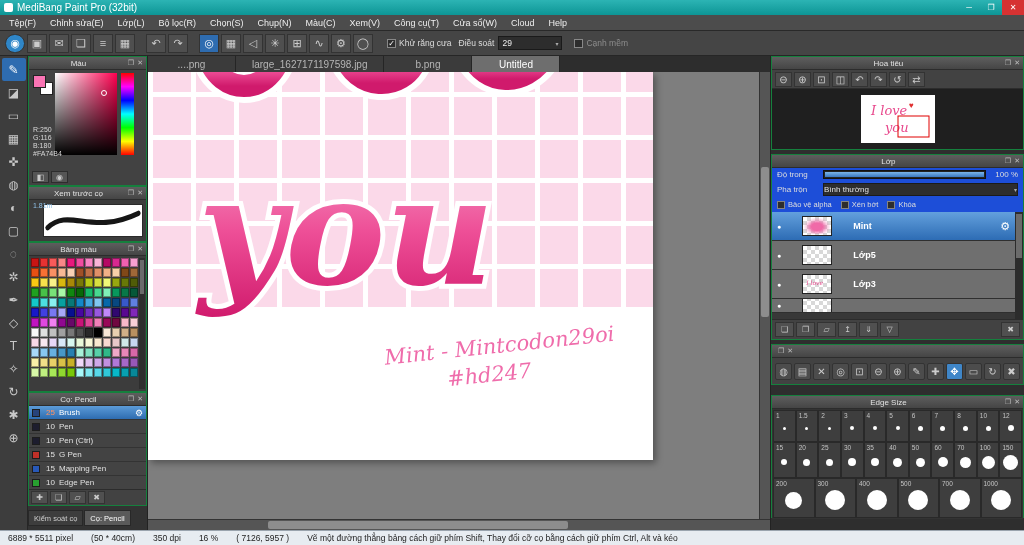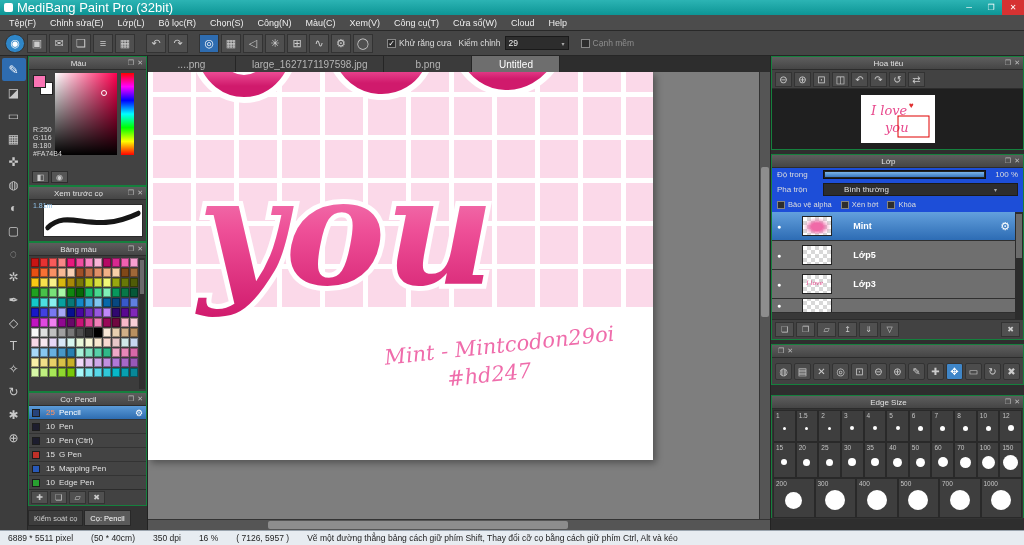--- a/index.html
+++ b/index.html
@@ -3,21 +3,21 @@
 <meta charset="utf-8">
 <style>
 *{margin:0;padding:0;box-sizing:border-box;user-select:none}
 html,body{width:1024px;height:545px;overflow:hidden}
 body{font-family:"Liberation Sans",sans-serif}
 .app{position:relative;width:1024px;height:545px;background:#3a3a3a;color:#ddd;font-size:9px;overflow:hidden}
 
 
 .titlebar{height:15px;background:linear-gradient(#2cb4b4,#0d9595);display:flex;align-items:center;padding-left:4px;color:#fff}
 .appicon{width:9px;height:9px;background:#fff;border-radius:2px;margin-right:4px}
-.title{font-size:13px}
+.title{font-size:10px}
 .win-btns{margin-left:auto;display:flex;height:100%}
 .win-btn{width:22px;display:flex;align-items:center;justify-content:center;font-size:8px;color:#fff}
 .win-btn.close{background:#d63232}
 .menubar{height:16px;background:#4c4c4c;border-bottom:1px solid #292929;display:flex;align-items:center;padding-left:2px}
 .menu-item{padding:0 7px;font-size:9px;color:#eee}
 .toolbar{height:25px;background:#454545;border-bottom:1px solid #262626;display:flex;align-items:center;padding-left:5px}
 .tb-icons{display:flex;align-items:center;gap:2px}
 .tbtn{width:20px;height:19px;background:#4f4f4f;border:1px solid #333;display:flex;align-items:center;justify-content:center;font-size:11px;color:#ccc}
 .tbtn.accent{background:#2f86c8;border-radius:10px;color:#fff}
 .tbtn.active{background:#2e6cb0;color:#fff}
@@ -103,21 +103,21 @@
 .nav-thumb svg{display:block}
 .nt1,.nt2{font-family:"DejaVu Serif",serif;font-style:italic;font-size:13px;fill:#e8488c}
 .nh{font-size:8px;fill:#e03030}
 .viewrect{fill:none;stroke:#e00000;stroke-width:1}
 
 .lrow{display:flex;align-items:center;gap:4px;padding:2px 5px;font-size:8px;flex:none}
 .llabel{width:42px;flex:none;color:#ddd}
 .slider{flex:1;height:9px;background:#222;border:1px solid #111;position:relative}
 .sfill{position:absolute;top:1px;bottom:1px;left:1px;width:99%;background:linear-gradient(#7ab4e8,#3a78c0)}
 .lval{width:28px;text-align:right;color:#ddd;flex:none}
-.select{flex:1;height:13px;background:#2d2d2d;border:1px solid #1b1b1b;display:flex;align-items:center;padding:0 20px;font-size:8px;color:#e0e0e0}
+.select{flex:1;height:13px;background:#2d2d2d;border:1px solid #1b1b1b;display:flex;align-items:center;padding:0 0;font-size:8px;color:#e0e0e0}
 .select .arr{margin-left:auto;font-size:6px;color:#aaa}
 .lopts{display:flex;gap:9px;padding:2px 5px 3px;font-size:7.5px;color:#ddd;flex:none}
 .chk{display:flex;align-items:center;gap:3px}
 .chk .box{width:8px;height:8px;background:#2d2d2d;border:1px solid #848484}
 .llist-wrap{flex:1;position:relative;overflow:hidden;background:#383838}
 .llist{position:absolute;left:0;top:0;right:8px}
 .layer-row{display:flex;align-items:center;gap:21px;height:29px;padding:0 5px;background:#6f6f6f;border-bottom:1px solid #2f2f2f}
 .layer-row.selected{background:linear-gradient(#63a0dd,#2d6cb4)}
 .layer-row.partial{height:14px;overflow:hidden}
 .eye{font-size:7px;color:#fff}
@@ -165,21 +165,21 @@
       <div class="win-btn close">✕</div>
     </div>
   </div>
 
   <div class="menubar">
       <div class="menu-item">Tệp(F)</div>
       <div class="menu-item">Chỉnh sửa(E)</div>
       <div class="menu-item">Lớp(L)</div>
       <div class="menu-item">Bộ lọc(R)</div>
       <div class="menu-item">Chọn(S)</div>
-      <div class="menu-item">Công(N)</div>
+      <div class="menu-item">Chụp(N)</div>
       <div class="menu-item">Màu(C)</div>
       <div class="menu-item">Xem(V)</div>
       <div class="menu-item">Công cụ(T)</div>
       <div class="menu-item">Cửa sổ(W)</div>
       <div class="menu-item">Cloud</div>
       <div class="menu-item">Help</div>
     </div>
 
   <div class="toolbar">
     <div class="tb-icons">
@@ -200,21 +200,21 @@
         <div class="tbtn">⊞</div>
         <div class="tbtn">∿</div>
         <div class="tbtn">⚙</div>
         <div class="tbtn">◯</div>
         <div class="tsep"></div>
       </div>
     <label class="tb-check">
       <span class="box">✓</span>
       <span>Khử răng cưa</span>
     </label>
-    <span class="tb-label">Kiểm chỉnh</span>
+    <span class="tb-label">Điều soát</span>
     <div class="tb-input">
       <span>29</span>
       <span class="arr">▾</span>
     </div>
     <div class="tsep"></div>
     <label class="tb-check disabled">
       <span class="box"></span>
       <span>Cạnh mềm</span>
     </label>
   </div>
@@ -446,21 +446,21 @@
       <div class="panel" style="height:114px">
         <div class="phead">
           <span class="ptitle">Cọ: Pencil</span>
           <span class="picon">❐</span>
           <span class="picon">✕</span>
         </div>
         <div class="brush-list">
             <div class="brush-row selected">
               <span class="bswatch" style="background: rgb(39, 67, 122);"></span>
               <span class="bsize">25</span>
-              <span class="bname">Pencil</span>
+              <span class="bname">Brush</span>
               <span class="bgear">⚙</span>
             </div>
             <div class="brush-row">
               <span class="bswatch" style="background: rgb(29, 29, 46);"></span>
               <span class="bsize">10</span>
               <span class="bname">Pen</span>
             </div>
             <div class="brush-row">
               <span class="bswatch" style="background: rgb(29, 29, 46);"></span>
               <span class="bsize">10</span>

